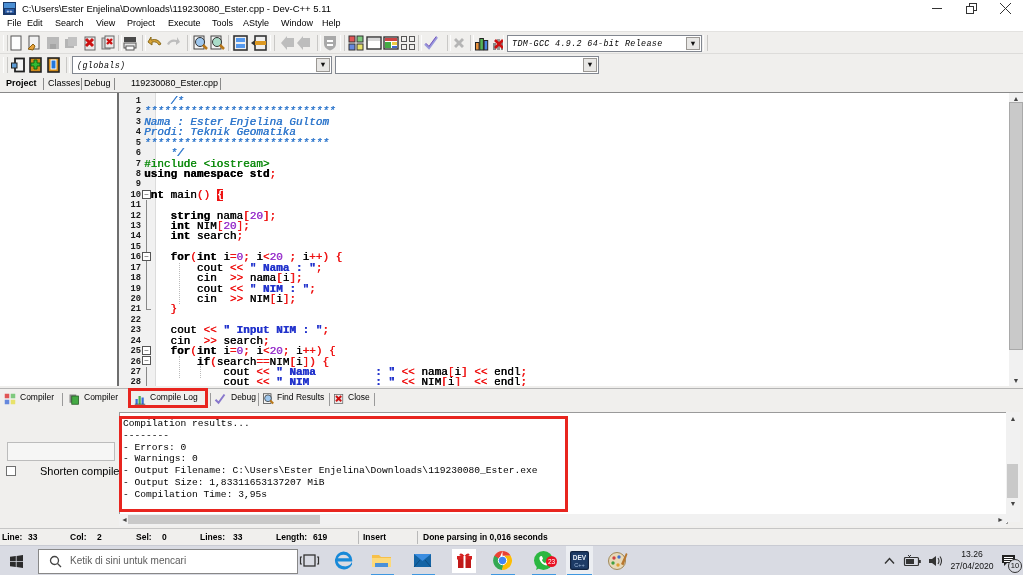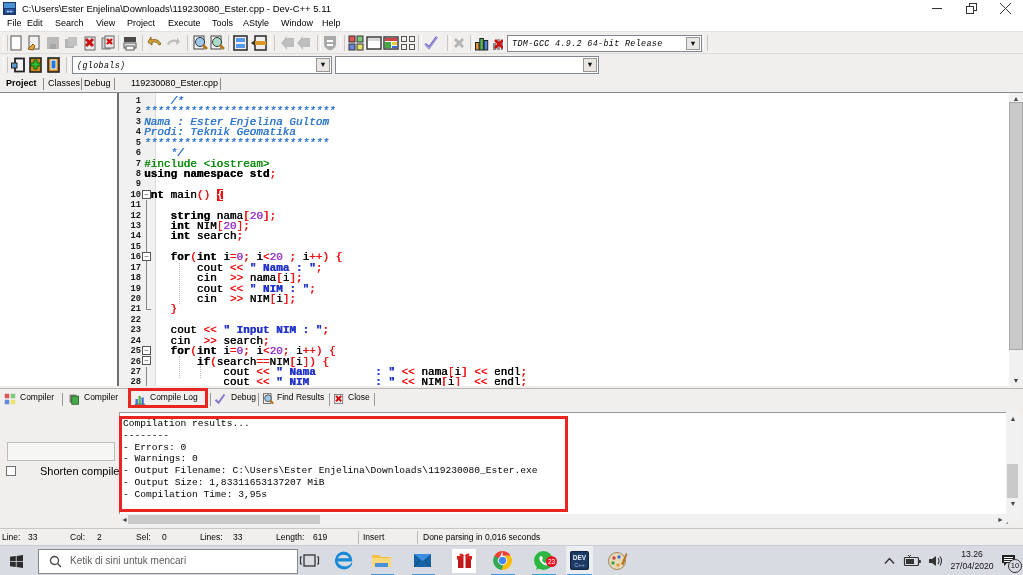--- a/index.html
+++ b/index.html
@@ -54,21 +54,21 @@
   #log{left:119px;top:4px;width:887px;height:110px;background:#fff;border:1px solid #9a9a9a;}
   #logtxt{left:3px;top:5px;font-family:"Liberation Mono",monospace;font-size:9.6px;line-height:11.8px;color:#000;white-space:pre;}
   #abortbtn{left:6px;top:8px;width:107px;height:20px;border:1px solid #adadad;background:#f4f4f2;
       color:#9c9c9c;font-size:8.5px;text-align:center;line-height:19px;}
   #pbar{left:7px;top:34px;width:106px;height:17px;border:1px solid #bcbcbc;background:#f6f6f5;}
   #cbx{left:6px;top:58px;width:8px;height:8px;border:1px solid #707070;background:#fff;}
   #cbxlbl{left:28px;top:57px;font-size:11px;color:#000;padding-left:12px;}
   
   .redbox{position:absolute;border:3px solid #e8251f;z-index:50;}
   
-  #statusbar{left:0;top:528px;width:1023px;height:17px;background:#f0efed;border-top:1px solid #c6c6c6;}
+  #statusbar{left:0;top:528px;width:1023px;height:17px;background:#f0efed;border-top:1px solid #c6c6c6;font-weight:bold;}
   #statusbar span{position:absolute;top:3px;font-size:8.5px;color:#000;}
   .ssep{position:absolute;top:2px;width:1px;height:13px;background:#b9b9b9;}
   
   #taskbar{left:0;top:545px;width:1023px;height:30px;background:#d9dbe3;border-top:1px solid #c9cbd3;}
   #search{left:38px;top:3px;width:258px;height:23px;background:#fff;border:1px solid #888;}
   #search .ph{position:absolute;left:31px;top:5px;font-size:10px;color:#5c5c5c;}
   .tbico{position:absolute;top:4px;width:21px;height:21px;}
   .runbar{position:absolute;top:28px;height:2px;background:#3f97e0;}
   .badge{position:absolute;background:#e81123;color:#fff;border-radius:50%;font-size:6.5px;
          text-align:center;}

